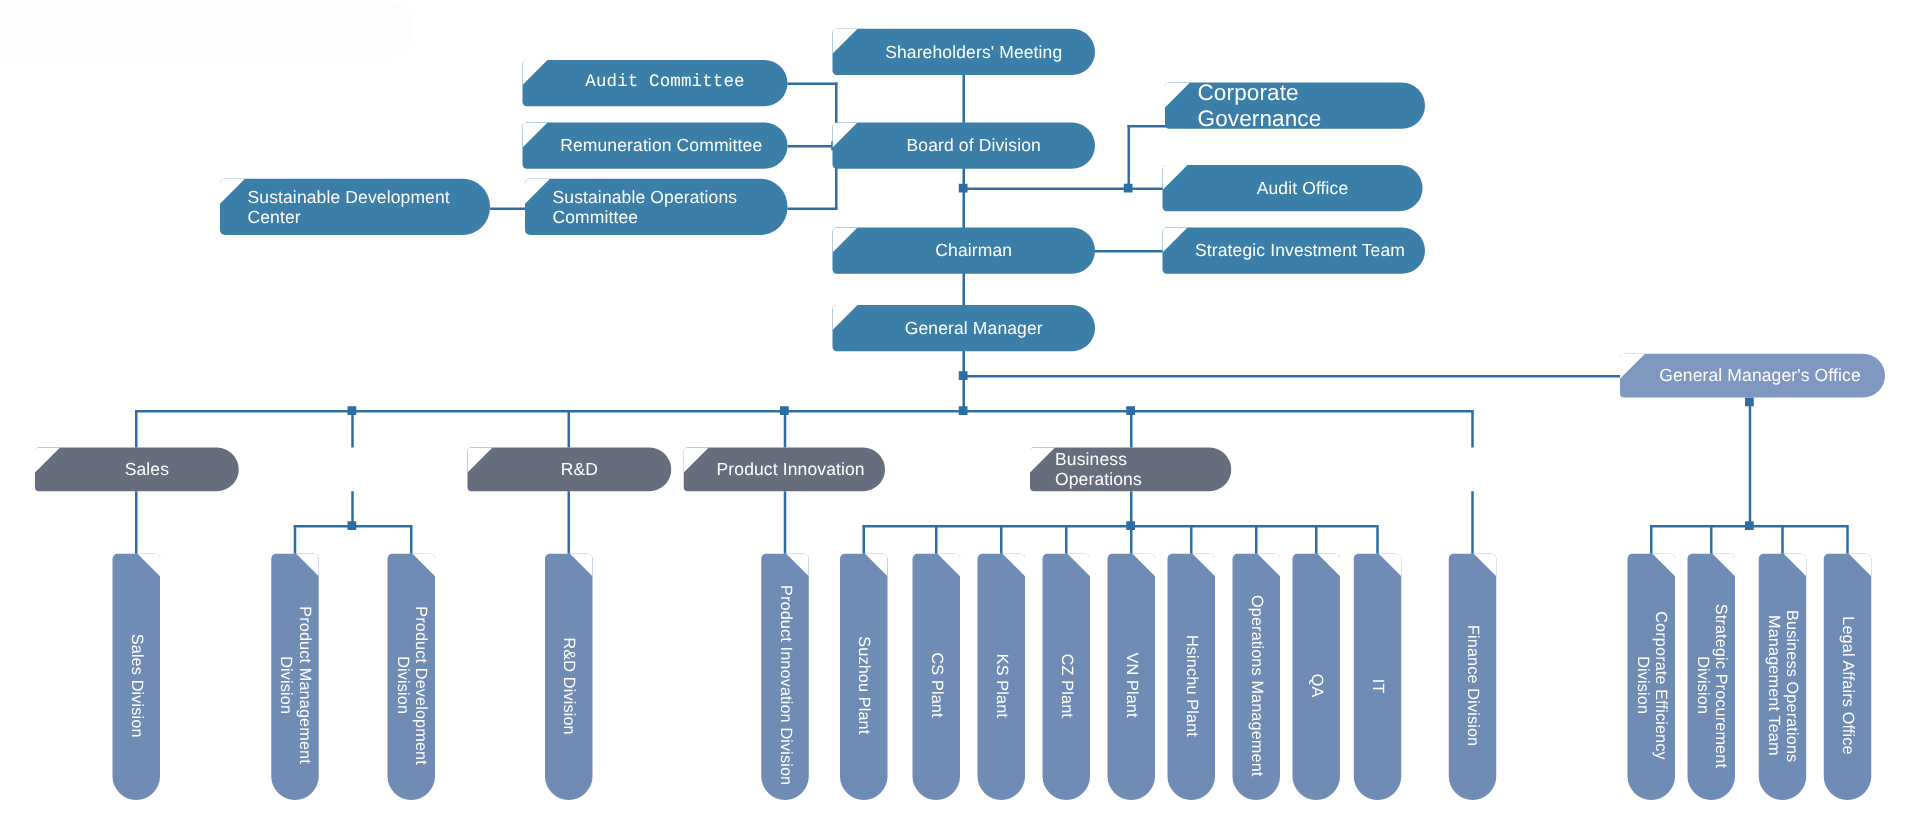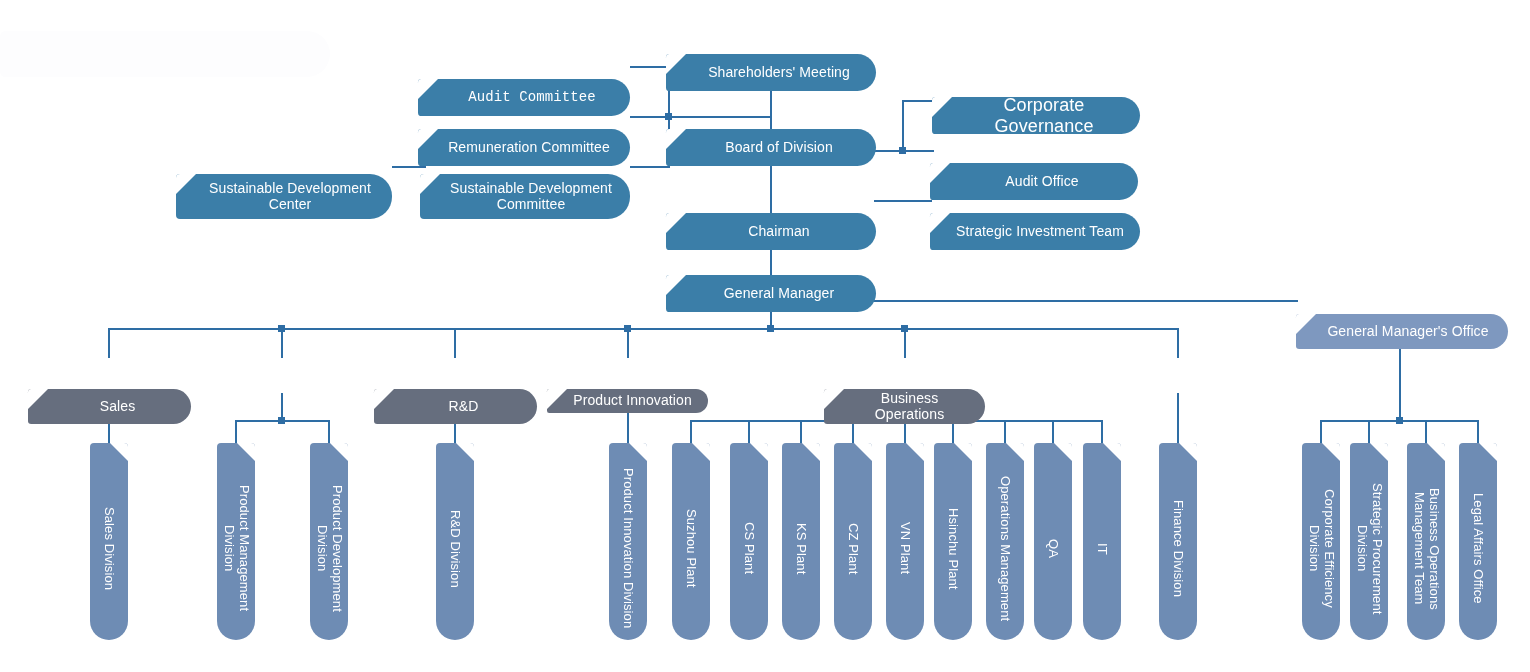--- a/index.html
+++ b/index.html
@@ -23,27 +23,26 @@
   .jt{position:absolute;width:7px;height:7px;background:#2e6da4;}
 
   
   .node{
     position:absolute;
     border-radius:4px 22px 22px 4px;
     color:#ffffff;
     display:flex;
     align-items:center;
     justify-content:center;
-    text-align:center;
+    text-align:left;
     line-height:1.12;
     overflow:hidden;
     box-sizing:border-box;
     padding:0 10px 0 26px;
     letter-spacing:.1px;
-    margin-top:31px;
   }
   .node .fold{
     position:absolute;
     left:0;top:0;
     width:0;height:0;
     border-left:20px solid #ffffff;
     border-bottom:20px solid transparent;
     pointer-events:none;
   }
   .node .txt{position:relative;z-index:2;display:block;}
@@ -192,21 +191,21 @@
     <span class="txt">Audit Committee</span>
   </div>
 
   <div class="node blue" style="left:418px;top:98px;width:212px;height:37px;font-size:14px;padding-left:20px;">
     <i class="fold"></i>
     <span class="txt">Remuneration Committee</span>
   </div>
 
   <div class="node blue" style="left:420px;top:143px;width:210px;height:45px;font-size:14px;padding-left:22px;">
     <i class="fold"></i>
-    <span class="txt">Sustainable Development Committee</span>
+    <span class="txt">Sustainable Operations Committee</span>
   </div>
 
   <div class="node blue" style="left:176px;top:143px;width:216px;height:45px;font-size:14px;padding-left:22px;">
     <i class="fold"></i>
     <span class="txt">Sustainable Development Center</span>
   </div>
 
   <div class="node blue" style="left:932px;top:66px;width:208px;height:37px;font-size:18px;">
     <i class="fold"></i>
     <span class="txt">Corporate Governance</span>
@@ -231,21 +230,21 @@
     <i class="fold"></i>
     <span class="txt">Sales</span>
   </div>
 
 
   <div class="node grey" style="left:374px;top:358px;width:163px;height:35px;font-size:14px;">
     <i class="fold"></i>
     <span class="txt">R&amp;D</span>
   </div>
 
-  <div class="node grey" style="left:547px;top:358px;width:161px;height:24px;font-size:14px;padding-left:20px;">
+  <div class="node grey" style="left:547px;top:358px;width:161px;height:35px;font-size:14px;padding-left:20px;">
     <i class="fold"></i>
     <span class="txt">Product Innovation</span>
   </div>
 
   <div class="node grey" style="left:824px;top:358px;width:161px;height:35px;font-size:14px;padding-left:20px;">
     <i class="fold"></i>
     <span class="txt">Business Operations</span>
   </div>
 
 

